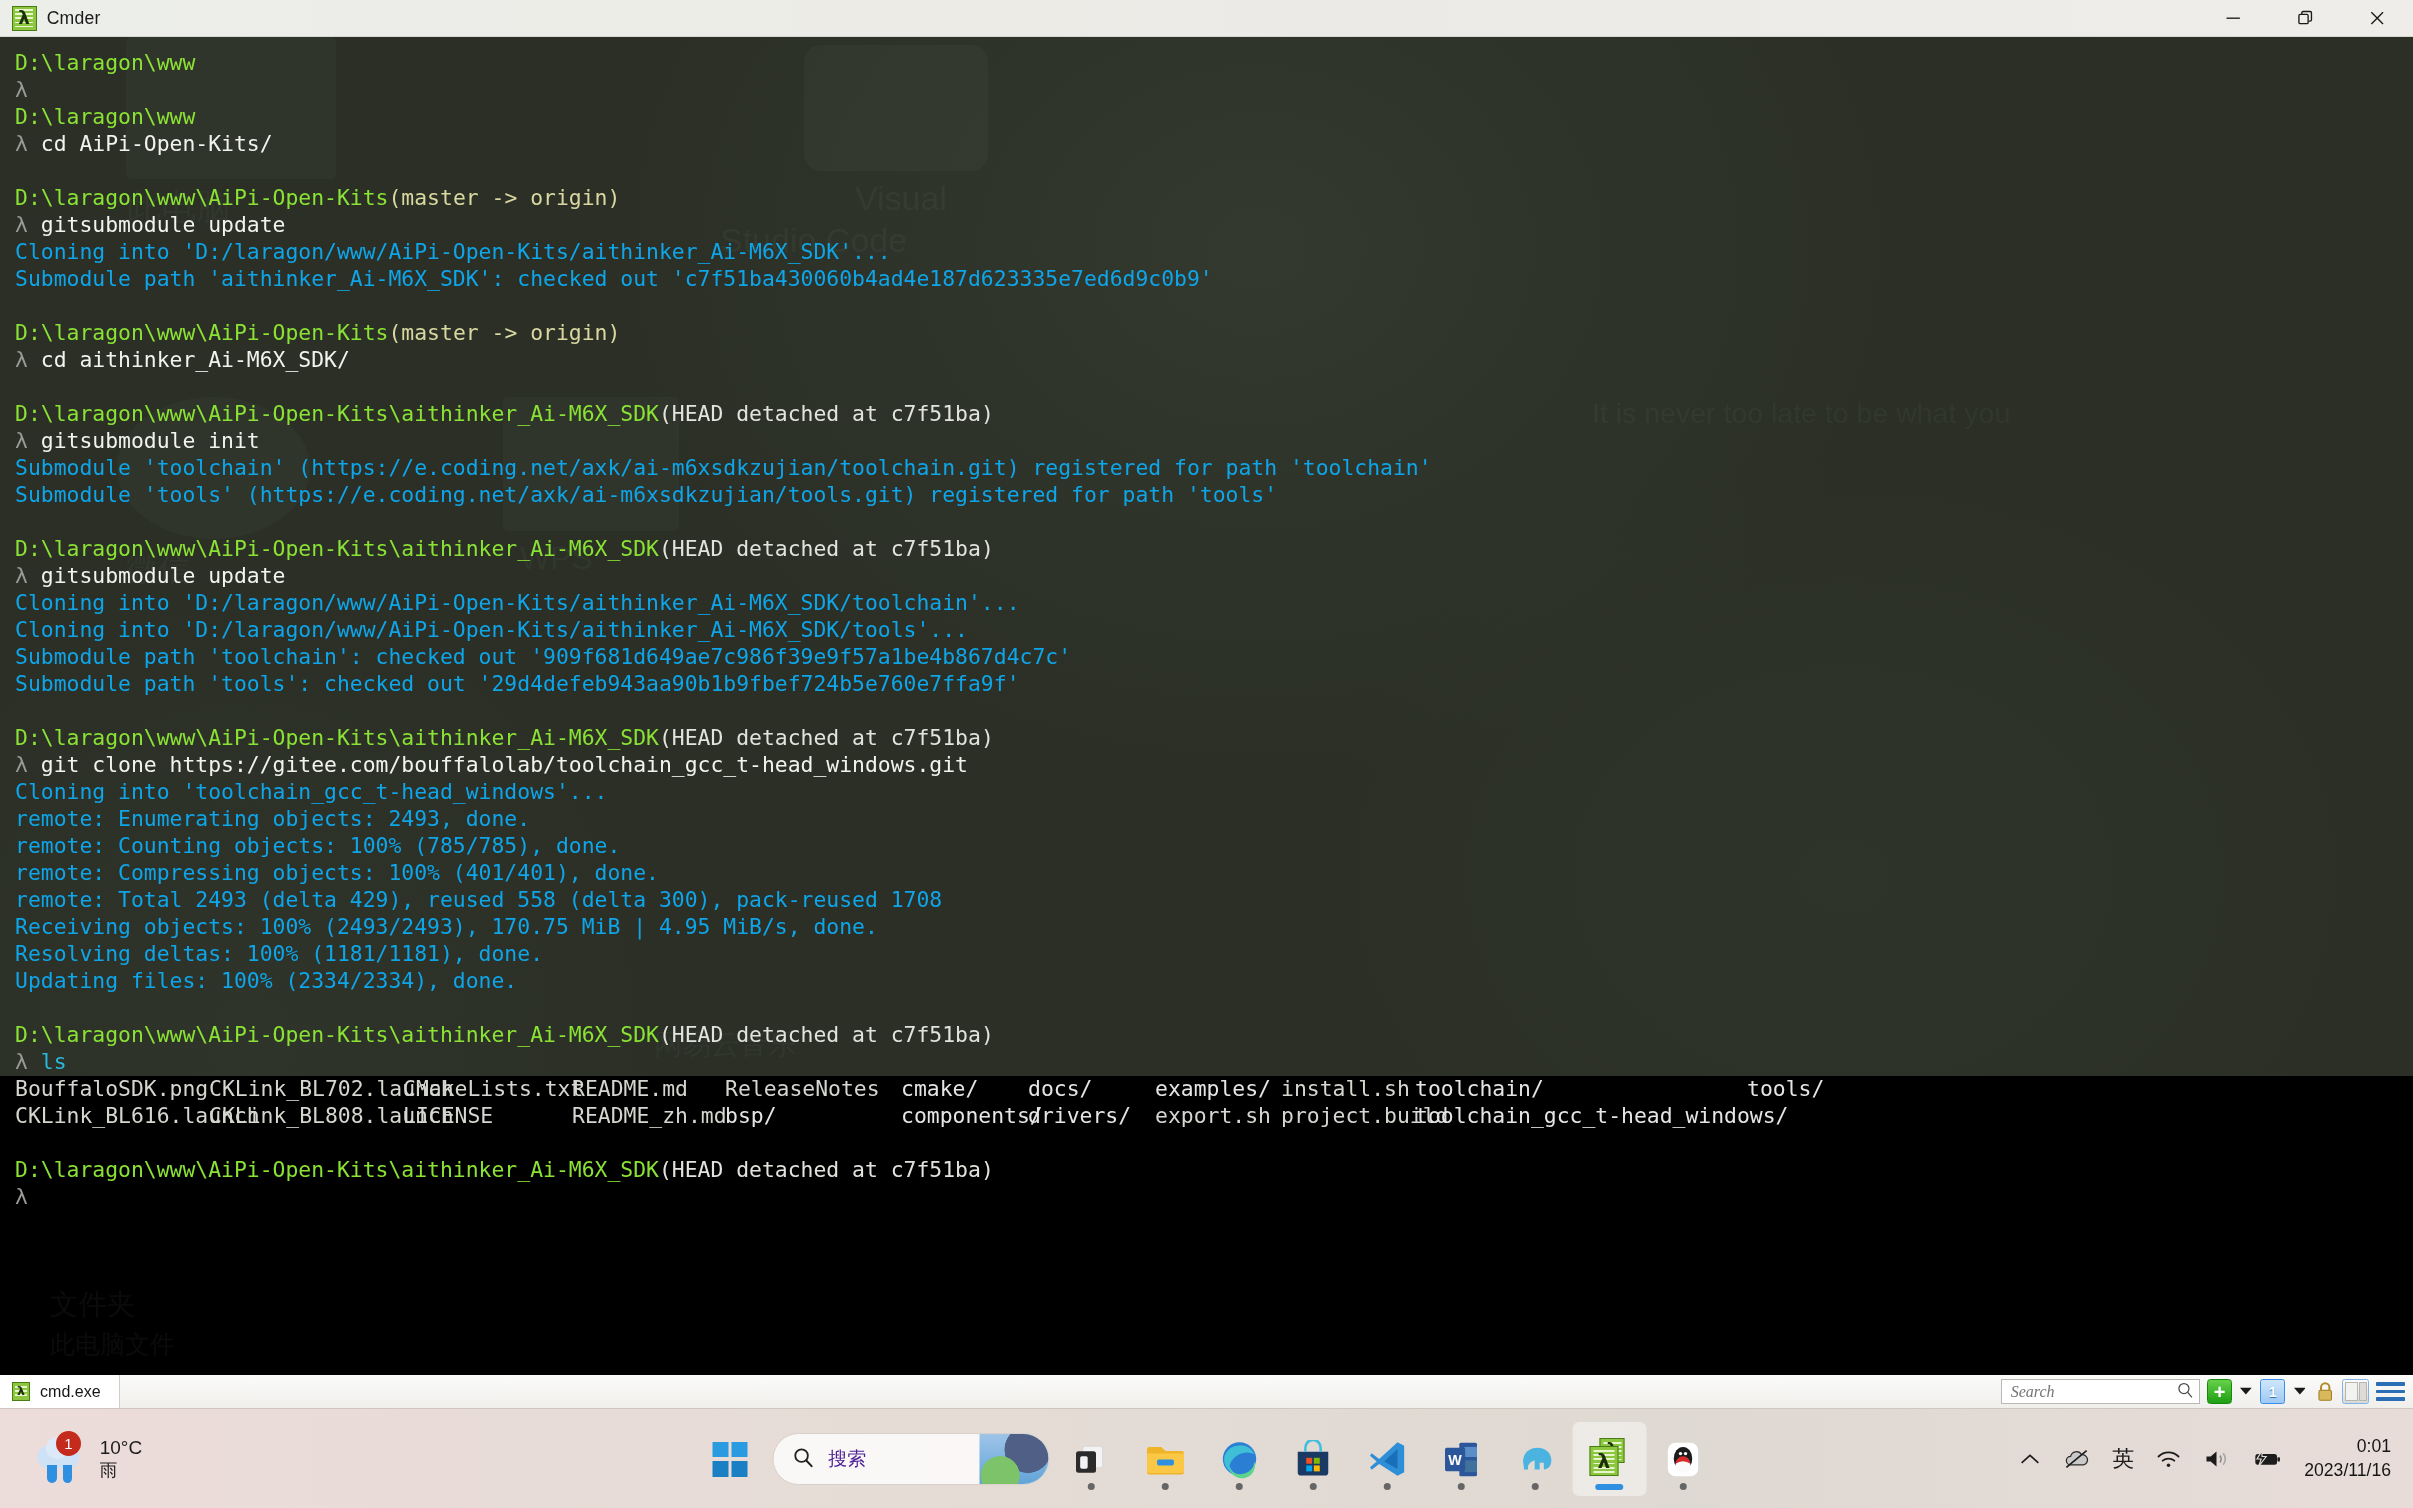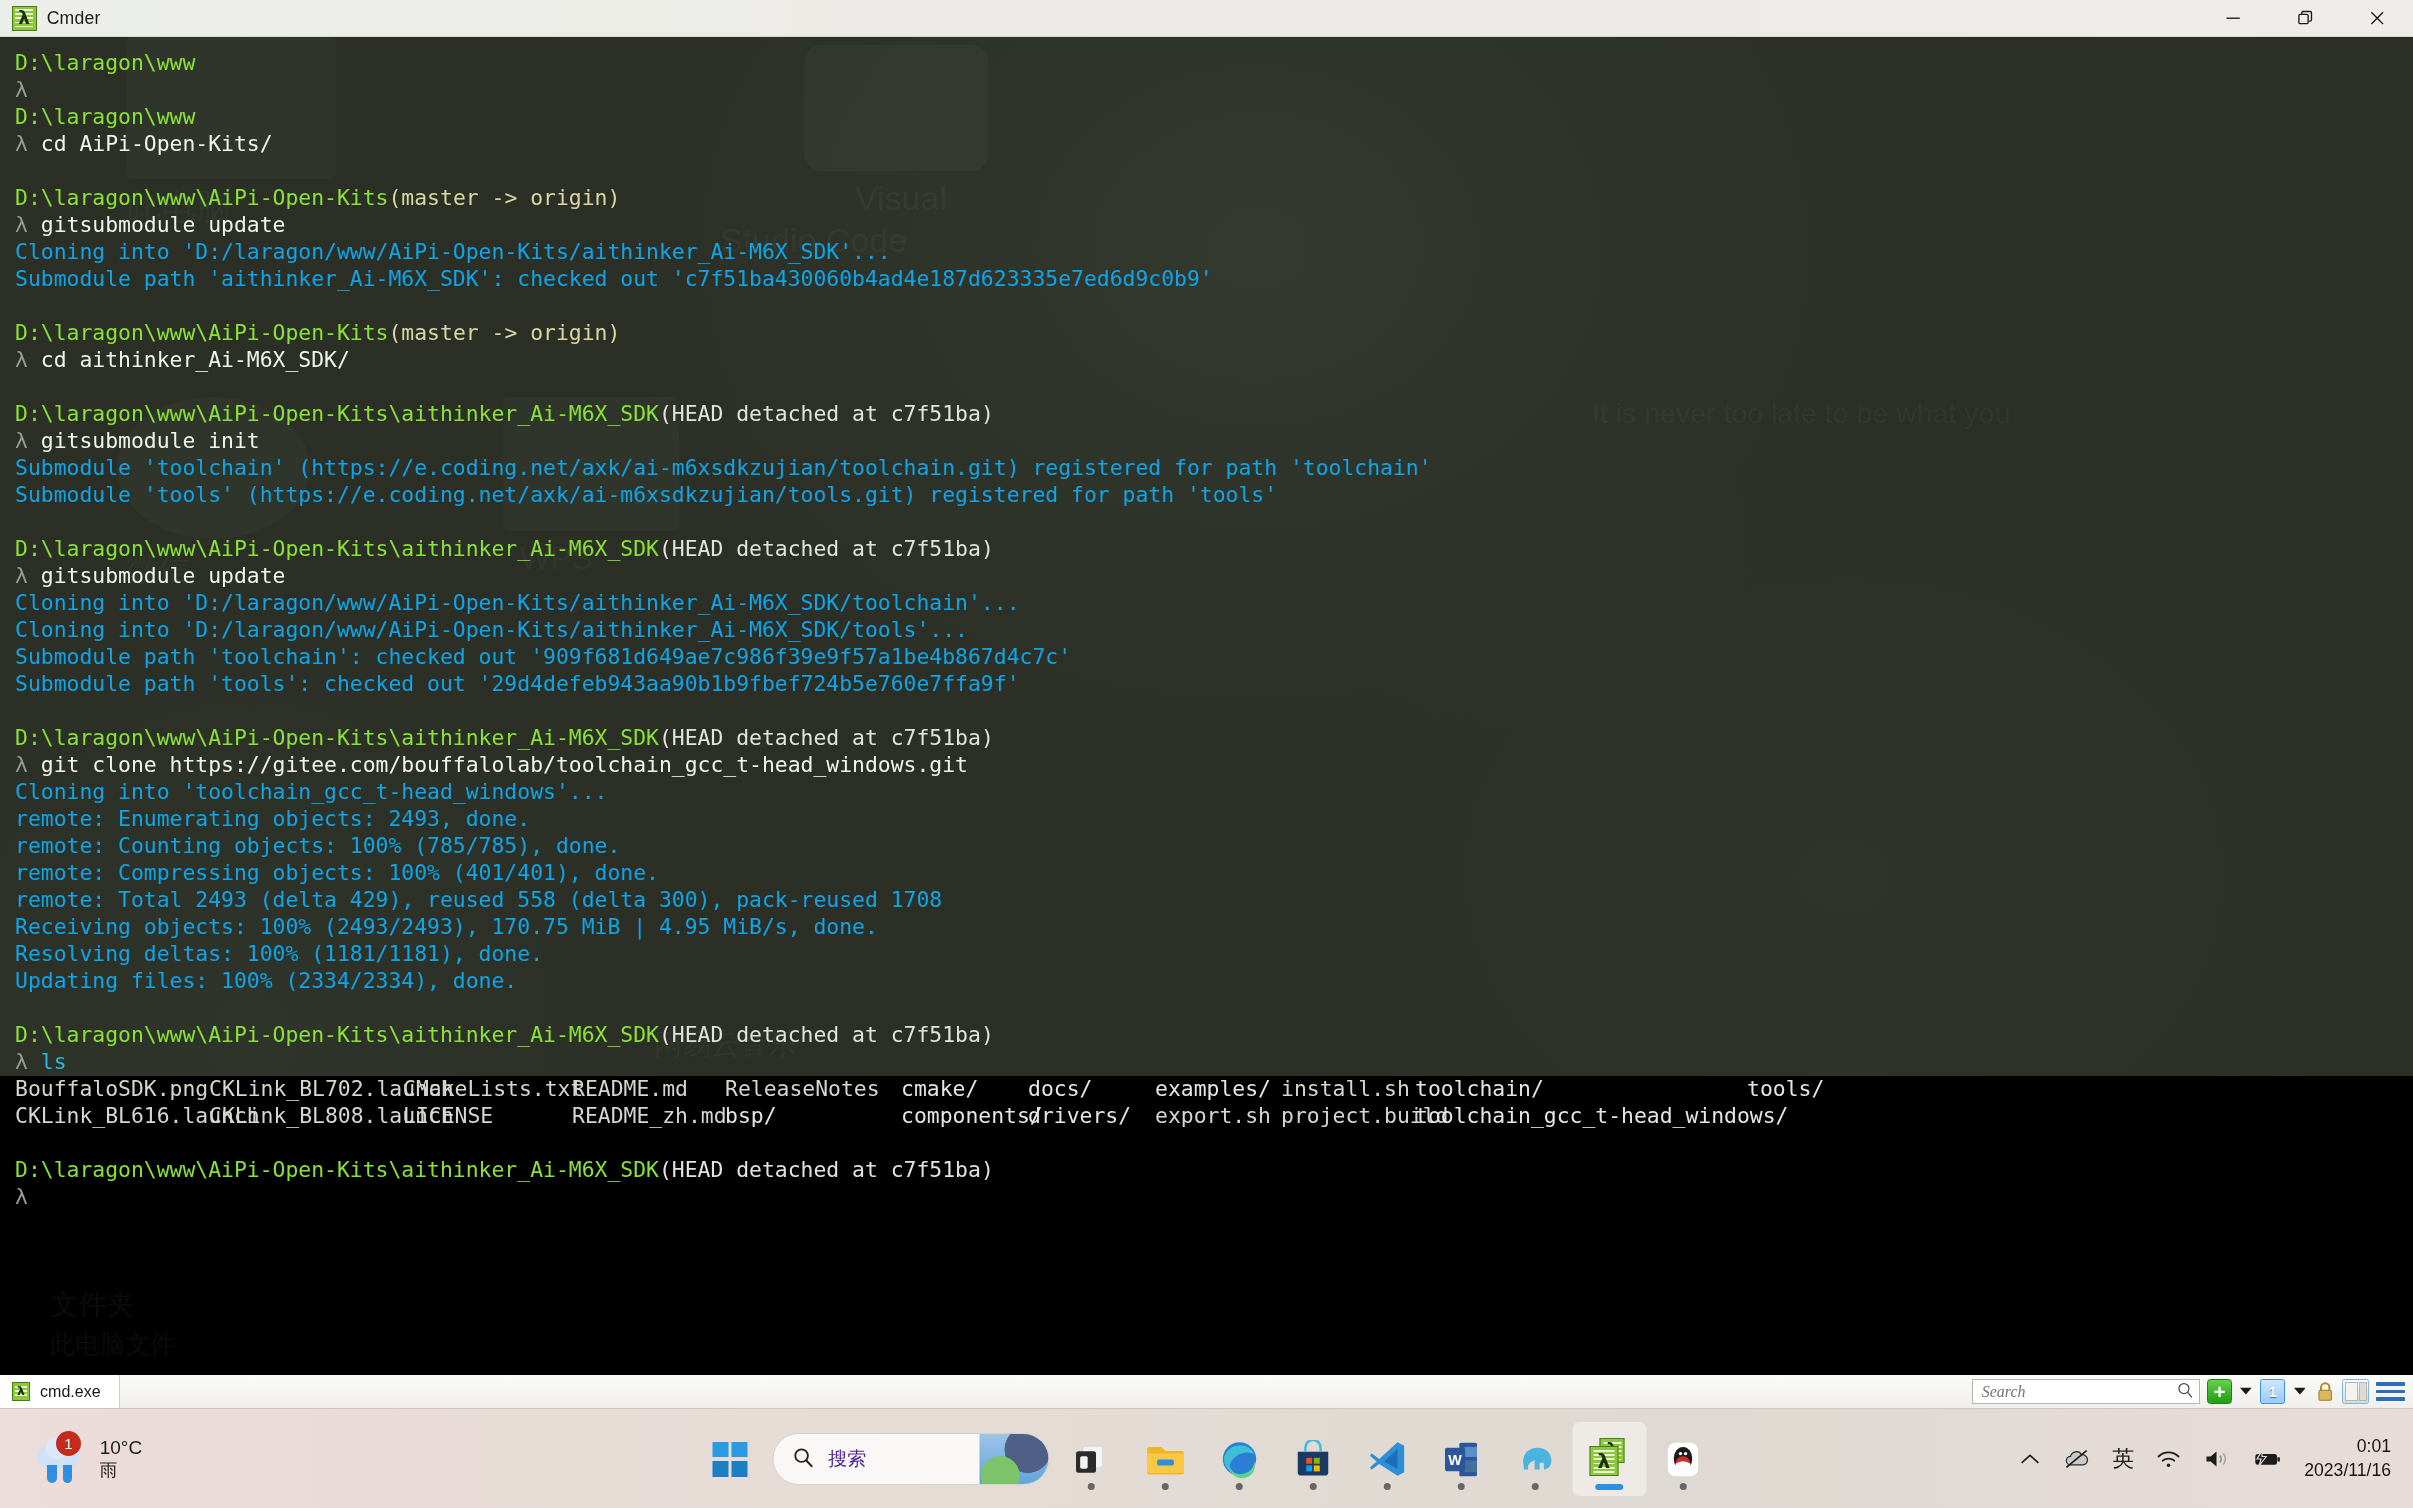--- a/index.html
+++ b/index.html
@@ -115,21 +115,21 @@
     padding: 0 18.4px 0 11.7px; gap: 10px;
     background: #ffffff;
     border-right: 0.8px solid #cfcdc8;
   }
   .sb-tab .mini { width: 18.4px; height: 18.4px; position: relative; }
   .sb-tab-label {
     font-family: "Liberation Sans", sans-serif; font-size: 16px; color: #151515;
   }
   .sb-right { margin-left: auto; display: flex; align-items: center; gap: 6.7px; padding-right: 8.4px; }
   .sb-search {
-    width: 228px; height: 25px;
+    width: 199px; height: 25px;
     border: 0.8px solid #b9b7b2; background: #fff;
     display: flex; align-items: center; padding: 0 5px 0 8.4px;
   }
   .sb-search input {
     border: 0; outline: 0; width: 100%; background: transparent;
     font-family: "Liberation Serif", serif; font-style: italic;
     font-size: 16px; color: #555;
   }
   .sb-search .mag { flex: 0 0 auto; }
   .sb-plus {

